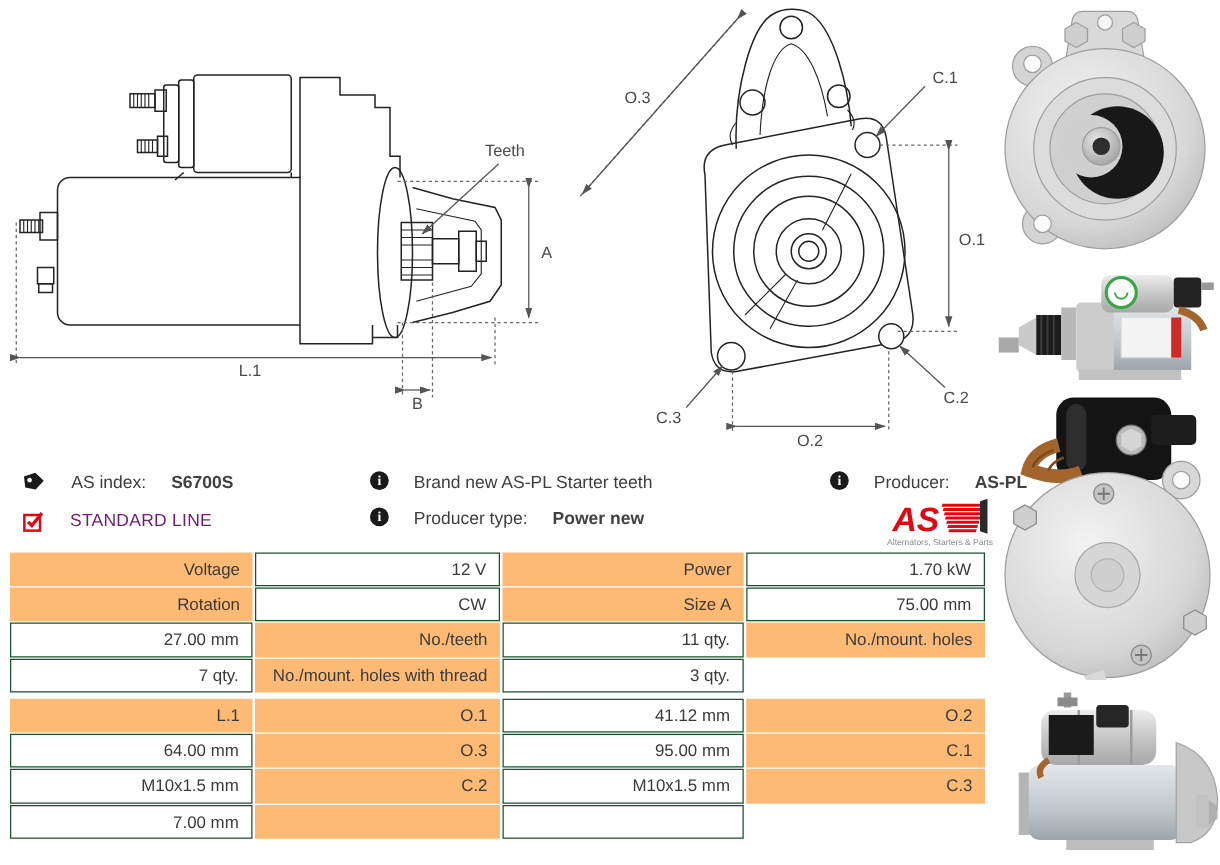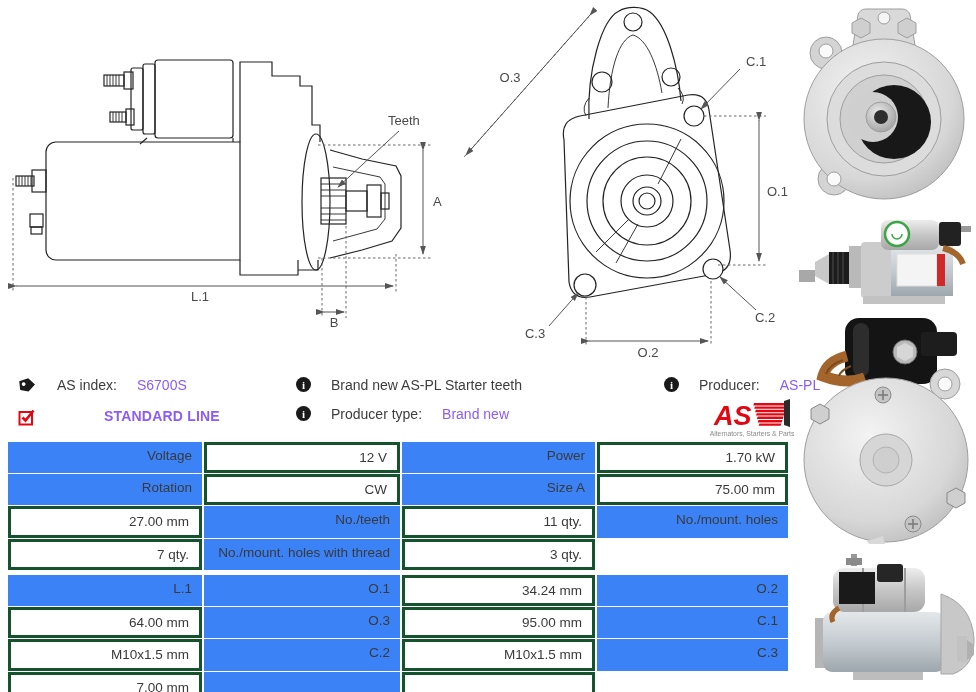--- a/index.html
+++ b/index.html
@@ -7,32 +7,32 @@
         font-family:"Liberation Sans",sans-serif;}
   .abs{position:absolute;}
   svg text{font-family:"Liberation Sans",sans-serif;}
   .dim{font-size:13px;fill:#4a4a4a;}
   .draw{stroke:#232323;stroke-width:1.2;fill:none;}
   .thin{stroke:#232323;stroke-width:0.9;fill:none;}
   .dline{stroke:#555;stroke-width:1;fill:none;}
   .dash{stroke:#666;stroke-width:1;fill:none;stroke-dasharray:2.5,2.5;}
 
   .info-line{display:flex;gap:20px;font-size:14px;color:#3d3d3d;white-space:nowrap;}
-  .bold{font-weight:normal;color:#8b5cf6;}
-  .redtxt{color:#8b5cf6;font-weight:bold;letter-spacing:.2px;margin-left:48px;}
+  .bold{font-weight:bold;color:#404040;}
+  .redtxt{color:#701a75;font-weight:normal;letter-spacing:.2px;}
   .badge{width:15px;height:15px;min-width:15px;border-radius:50%;background:#1a1a1a;color:#fff;
          display:inline-flex;align-items:center;justify-content:center;
          font:bold 11px "Liberation Serif",serif;}
 
   .spec{position:absolute;left:8px;top:442px;width:782px;display:grid;
         grid-template-columns:194px 196px 193px 191px;gap:1px 2px;
         font-size:13.5px;color:#3a3a3a;}
-  .cl{background:#3b82f6;text-align:right;padding:5px 10px 3px;min-height:27px;
+  .cl{background:#fdba74;text-align:right;padding:5px 10px 3px;min-height:27px;
       box-sizing:border-box;line-height:1.35;}
-  .cv{background:#fff;border:3px solid #14532d;text-align:right;padding:4px 10px 3px;
+  .cv{background:#fff;border:1px solid #14532d;text-align:right;padding:4px 10px 3px;
       min-height:27px;box-sizing:border-box;line-height:1.35;}
   .tgap{grid-column:1/-1;height:3px;}
 
   .photo{position:absolute;left:793px;width:183px;}
 </style>
 </head>
 <body>
 
 <div class="page">
 
@@ -258,21 +258,21 @@
   </div>
 
   <div class="abs" style="left:296px;top:377px">
     <div class="info-line">
       <span class="badge">i</span>
       <span>Brand new AS-PL Starter teeth</span>
     </div>
     <div class="info-line" style="margin-top:13px">
       <span class="badge">i</span>
       <span>Producer type:</span>
-      <span class="bold">Brand new</span>
+      <span class="bold">Power new</span>
     </div>
   </div>
 
   <div class="abs" style="left:664px;top:377px">
     <div class="info-line">
       <span class="badge">i</span>
       <span>Producer:</span>
       <span class="bold">AS-PL</span>
     </div>
     <svg width="120" height="42" viewBox="0 0 120 42" style="margin:4px 0 0 36px">
@@ -308,21 +308,21 @@
 
     <div class="cl">No./mount. holes</div>
     <div class="cv">7 qty.</div>
     <div class="cl">No./mount. holes with thread</div>
     <div class="cv">3 qty.</div>
 
     <div class="tgap"></div>
 
     <div class="cl">L.1</div>
     <div class="cl">O.1</div>
-    <div class="cv">34.24 mm</div>
+    <div class="cv">41.12 mm</div>
 
     <div class="cl">O.2</div>
     <div class="cv">64.00 mm</div>
     <div class="cl">O.3</div>
     <div class="cv">95.00 mm</div>
 
     <div class="cl">C.1</div>
     <div class="cv">M10x1.5 mm</div>
     <div class="cl">C.2</div>
     <div class="cv">M10x1.5 mm</div>

